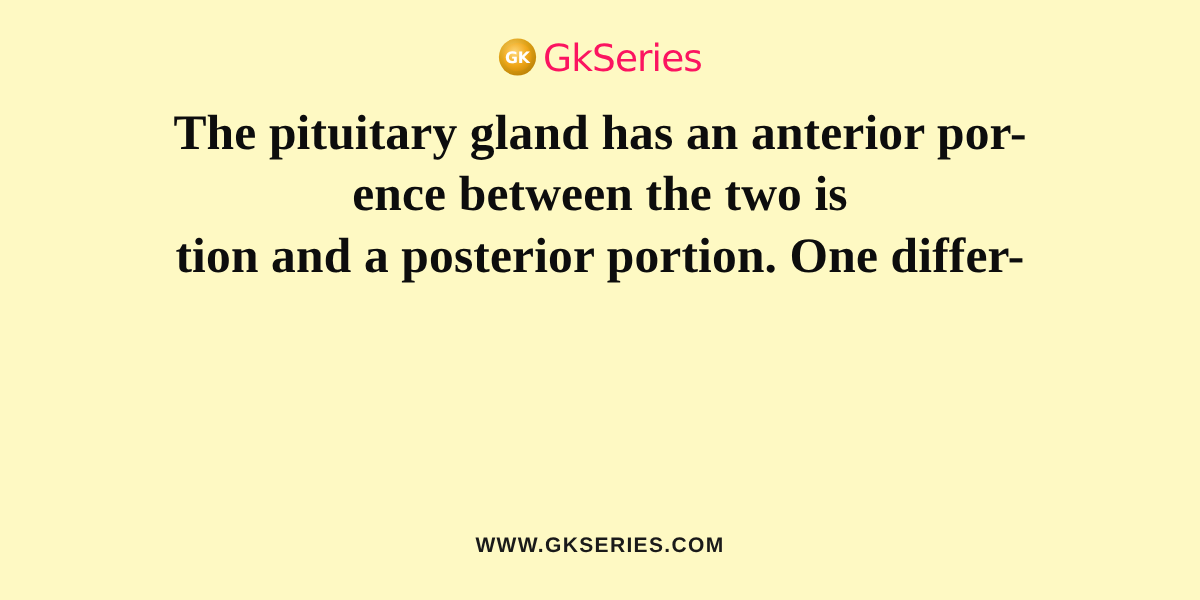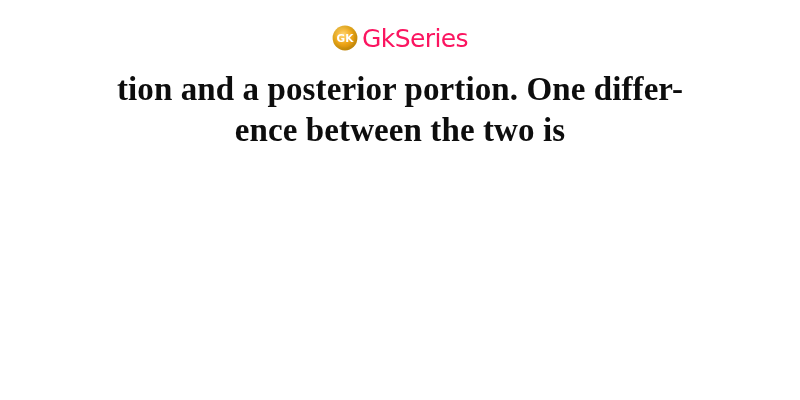--- a/index.html
+++ b/index.html
@@ -10,21 +10,21 @@
     width: 800px;
     height: 400px;
     background: #e9ecef;
     font-family: "Liberation Sans", sans-serif;
     overflow: hidden;
   }
   .page {
     position: relative;
     width: 800px;
     height: 400px;
-    background: #ffffff;
+    background: #fef9c3;
     box-sizing: border-box;
     display: flex;
     flex-direction: column;
     align-items: center;
   }
 
   
   .brand {
     margin-top: 21px;
     height: 34px;
@@ -109,18 +109,22 @@
         </defs>
         <circle cx="13" cy="13" r="12.4" fill="url(#gkOuter)"></circle>
         <circle cx="13" cy="13" r="9.4" fill="url(#gkInner)"></circle>
         <text x="13" y="17.2" text-anchor="middle" font-family="DejaVu Sans, sans-serif" font-size="10.5" font-weight="bold" fill="#ffffff">GK</text>
       </svg>
     </span>
     <span class="brand-word">GkSeries</span>
   </div>
 
   <div class="question">
+    <span class="line">The pituitary gland has an anterior por-</span>
+    <span class="line">ence between the two is</span>
     <span class="line">tion and a posterior portion. One differ-</span>
-    <span class="line">ence between the two is</span>
   </div>
 
+  <div class="footer">
+    <span class="footer-url">WWW.GKSERIES.COM</span>
+  </div>
 
 </div>
 
 </body></html>

